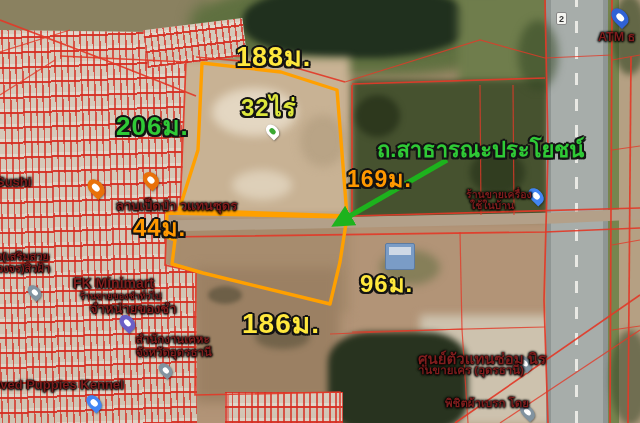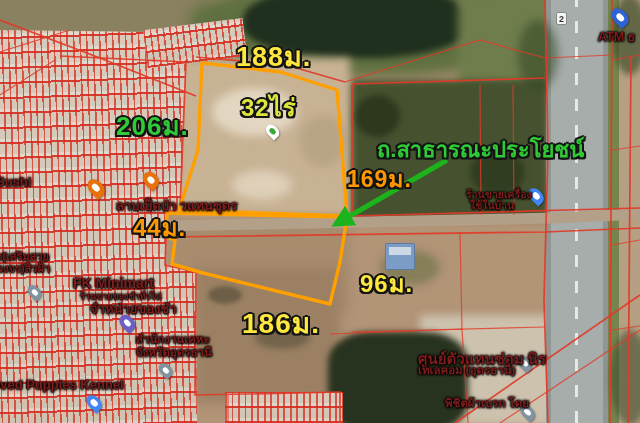--- a/index.html
+++ b/index.html
@@ -220,16 +220,16 @@
   <div class="poi" style="left:80px;top:292px;font-size:9px;">ร้านขายของชำทั่วไป</div>
   <div class="poi" style="left:90px;top:302px;font-size:13px;">จำหน่ายของชำ</div>
   <div class="poi" style="left:136px;top:333px;font-size:11.5px;">สำนักงานเคหะ</div>
   <div class="poi" style="left:136px;top:346px;font-size:11.5px;">จังหวัดอุดรธานี</div>
   <div class="poi" style="left:-28px;top:378px;font-size:13px;">Beloved Puppies Kennel</div>
   <div class="poi" style="left:466px;top:189px;font-size:10.5px;">ร้านขายเครื่อง</div>
   <div class="poi" style="left:470px;top:200px;font-size:10.5px;">ใช้ในบ้าน</div>
   <div class="poi" style="left:598px;top:31px;font-size:12.5px;">ATM ธ</div>
   <div class="route-badge">2</div>
   <div class="poi" style="left:418px;top:351px;font-size:15px;">ศูนย์ตัวแทนซ่อม นิร</div>
-  <div class="poi" style="left:418px;top:364px;font-size:11.5px;">เทเลคอม (อุดรธานี)</div>
+  <div class="poi" style="left:418px;top:364px;font-size:11.5px;">านขายเคร (อุดรธานี)</div>
   <div class="poi" style="left:426px;top:397px;font-size:11.5px;padding-left:19px;">พิชิตผ้าเบรก โดย</div>
 
 </div>
 
 </body></html>

